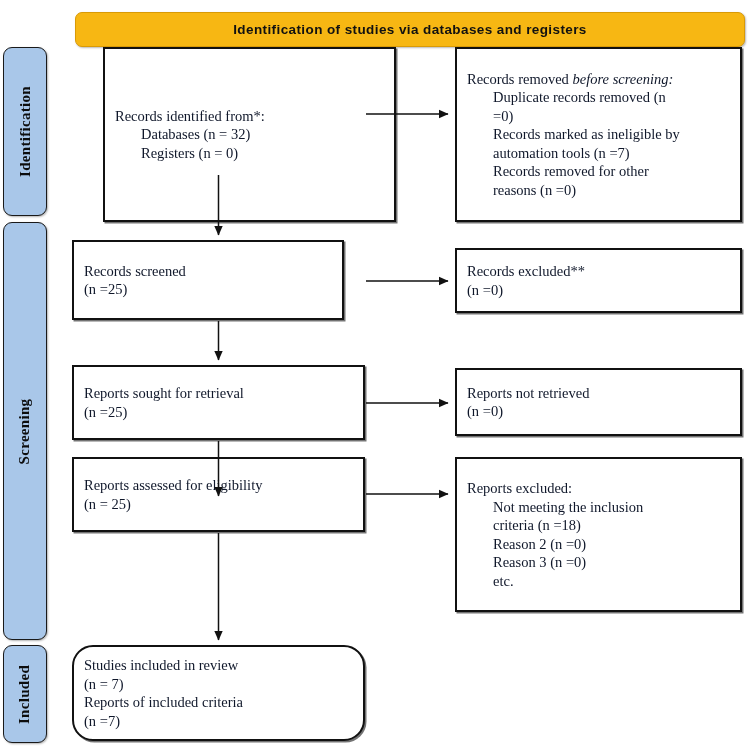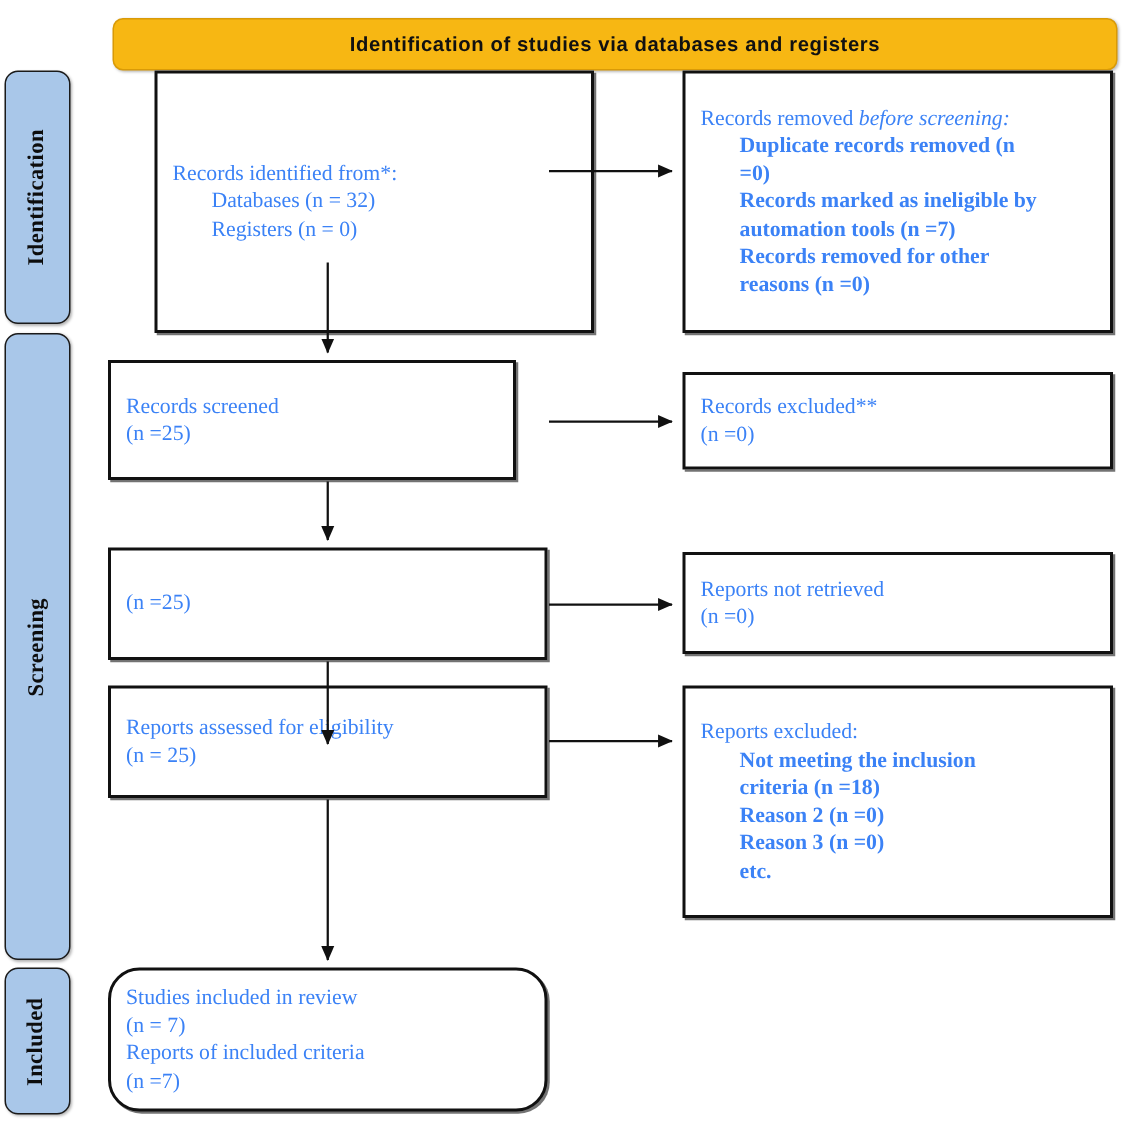--- a/index.html
+++ b/index.html
@@ -78,25 +78,25 @@
     display: flex;
     flex-direction: column;
     justify-content: center;
   }
   .flow-box .box-lines {
     padding: 0 10px;
   }
   .box-line {
     font-size: 14.5px;
     line-height: 18.5px;
-    color: #3b82f6;
+    color: #0f172a;
     white-space: nowrap;
   }
   .box-line.indent { padding-left: 26px; }
-  .box-line.indent2 { padding-left: 26px; font-weight: bold; }
+  .box-line.indent2 { padding-left: 26px; }
   .ital { font-style: italic; }
 
   
   #box-identified      { left: 72px; top: 47px;  width: 293px; height: 175px; margin-left: 31px; }
   #box-screened        { left: 72px; top: 240px; width: 272px; height: 80px;  }
   #box-sought          { left: 72px; top: 365px; width: 293px; height: 75px;  }
   #box-assessed        { left: 72px; top: 457px; width: 293px; height: 75px;  }
   #box-included        { left: 72px; top: 645px; width: 293px; height: 96px; border-radius: 21px;  }
 
   
@@ -144,20 +144,21 @@
 
   <div class="flow-box" id="box-screened">
     <div class="box-lines">
       <div class="box-line">Records screened</div>
       <div class="box-line">(n =25)</div>
     </div>
   </div>
 
   <div class="flow-box" id="box-sought">
     <div class="box-lines">
+      <div class="box-line">Reports sought for retrieval</div>
       <div class="box-line">(n =25)</div>
     </div>
   </div>
 
   <div class="flow-box" id="box-assessed">
     <div class="box-lines">
       <div class="box-line">Reports assessed for eligibility</div>
       <div class="box-line">(n = 25)</div>
     </div>
   </div>

